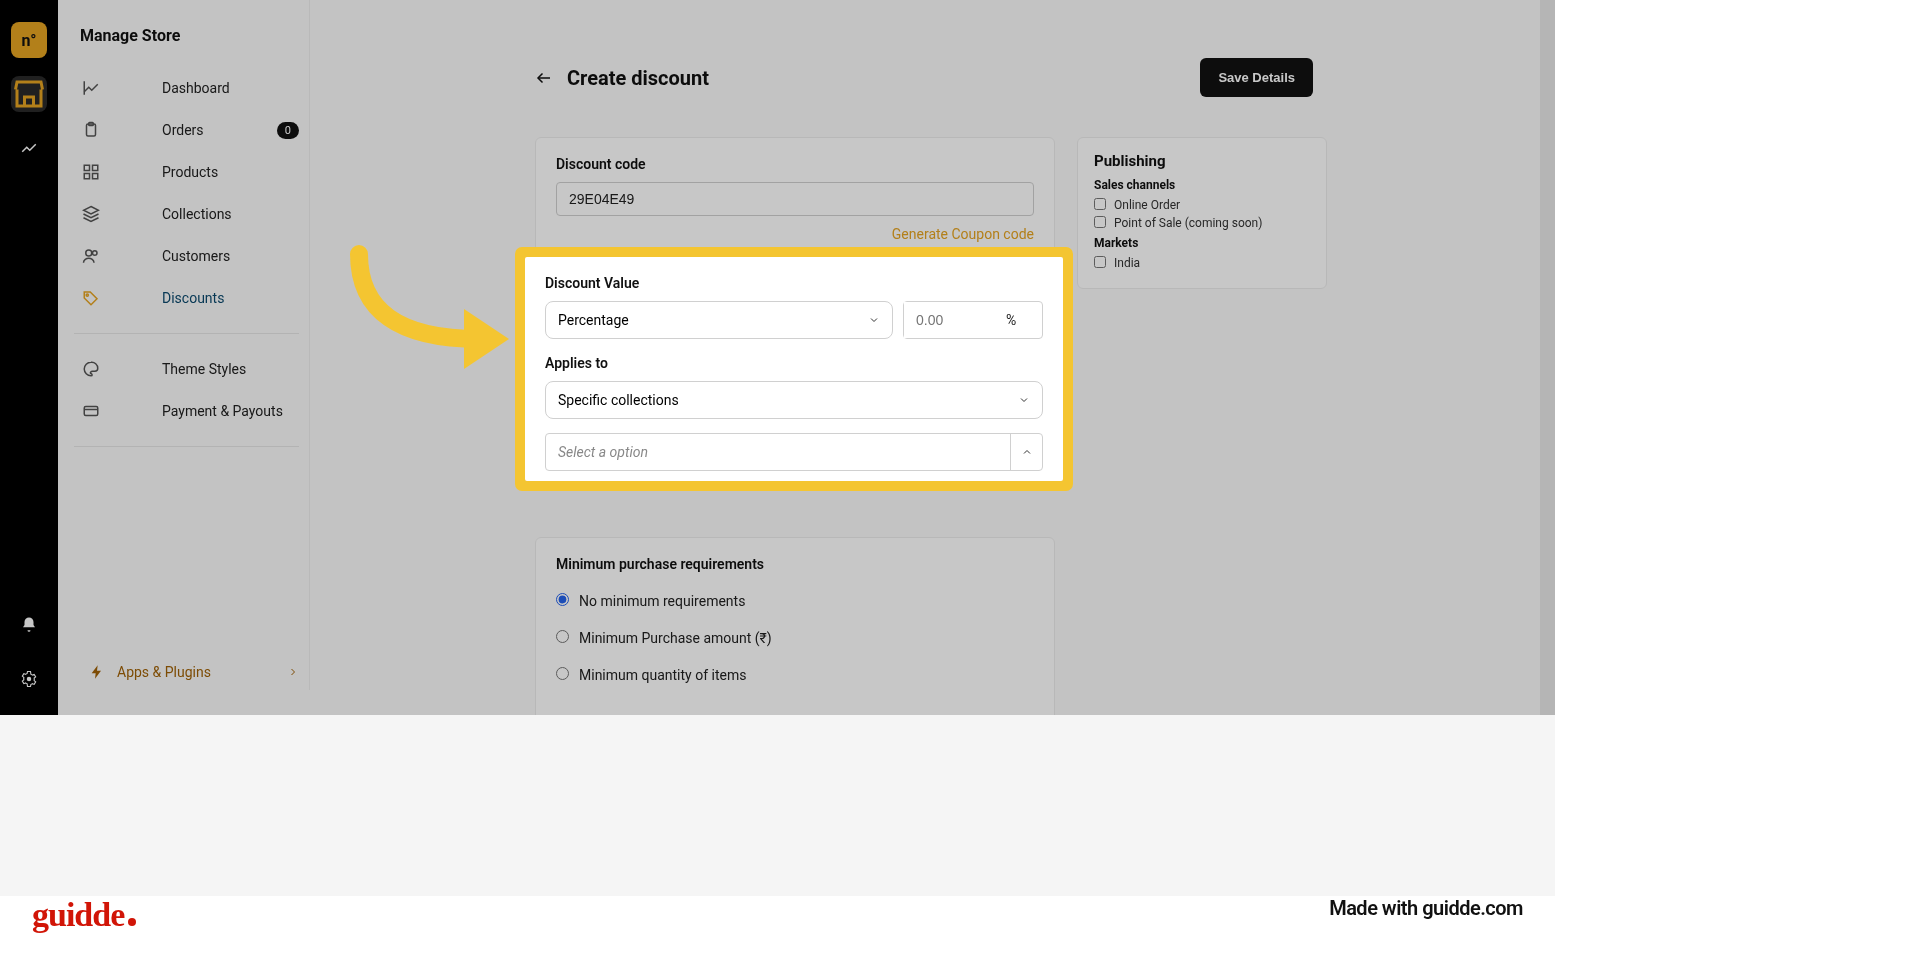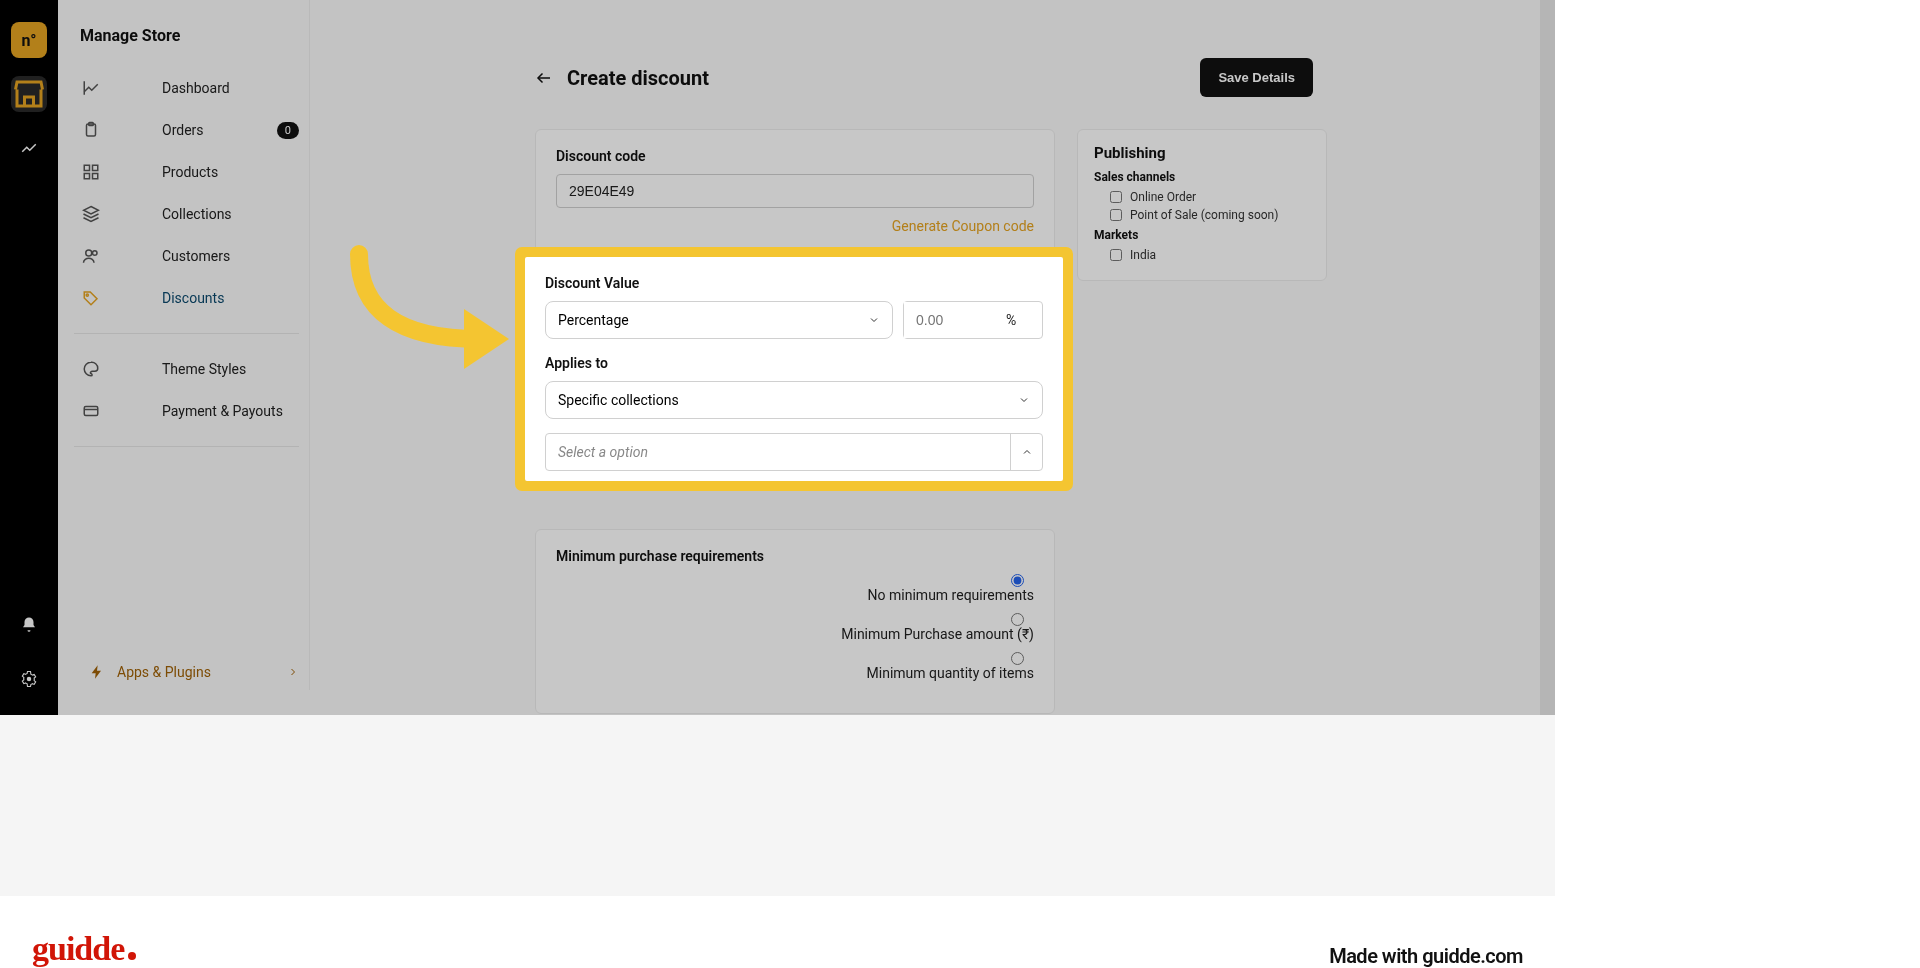--- a/index.html
+++ b/index.html
@@ -20,21 +20,21 @@
   .nav li { display:flex; align-items:center; padding:10px 0; font-size:14px; color:#222; cursor:pointer;gap:48px; }
   .nav li .ic { width:22px; height:22px; margin-right:12px; display:flex; align-items:center; justify-content:center; color:#555; }
   .nav li.active { color:#0c4a6e; }
   .nav li.active .ic { color:#e6a422; }
   .badge { margin-left:auto; background:#111; color:#fff; border-radius:10px; font-size:11px; padding:2px 8px; }
   .nav-sep { height:1px; background:#e6e6e6; margin:14px 0 14px -6px; }
   .bottom-row { position:absolute; bottom:10px; left:31px; right:10px; display:flex; align-items:center; font-size:14px; color:#a16207; }
   .bottom-row .chev { margin-left:auto; }
 
   .main { flex:1; overflow:auto; padding:58px 40px 0 225px; position:relative; }
-  .page-head { display:flex; align-items:center; margin-bottom:32px; }
+  .page-head { display:flex; align-items:center; margin-bottom:40px; }
   .back { margin-right:14px; display:flex; align-items:center; }
   .page-title { font-size:20px; font-weight:700; color:#111; }
   .save-btn { margin-left:auto; background:#111; color:#fff; border:none; border-radius:6px; padding:12px 18px; font-size:13px; font-weight:600; cursor:pointer; margin-right:12px; }
 
   .cols { display:flex; gap:22px; }
   .left { width:520px; }
   .right { width:250px; }
 
   .card { background:#fff; border:1px solid #ececec; border-radius:6px; padding:18px 20px 22px; margin-bottom:24px; }
   .label { font-size:14px; font-weight:600; color:#111; margin-bottom:10px; display:block; }
@@ -44,38 +44,38 @@
   .row2 { display:flex; gap:10px; margin-bottom:16px; }
   .select { flex:1; border:1px solid #d0d0d0; border-radius:8px; padding:10px 12px; font-size:14px; display:flex; align-items:center; justify-content:space-between; cursor:pointer; background:#fff; }
   .pct-box { width:140px; border:1px solid #d0d0d0; border-radius:4px; display:flex; align-items:center; background:#fff; }
   .pct-box input { border:none; padding:10px 6px 10px 12px; font-size:14px; width:90px; outline:none; color:#888; }
   .pct-box span { padding:0 12px; color:#222; font-size:14px; }
   .full-select { width:100%; margin-bottom:14px; }
   .combo { display:flex; border:1px solid #d0d0d0; border-radius:4px; overflow:hidden; background:#fff;font-style:italic; }
   .combo .txt { flex:1; padding:10px 12px; font-size:14px; color:#888; }
   .combo .dd { width:32px; border-left:1px solid #d0d0d0; display:flex; align-items:center; justify-content:center; }
 
-  .radio-row { display:flex; align-items:flex-end; margin:10px 0; font-size:14px; color:#222;flex-direction:column; }
+  .radio-row { display:flex; align-items:flex-start; margin:21px 0; font-size:14px; color:#222; }
   .radio-row input { margin-right:10px; accent-color:#2563eb;}
 
   .pub-title { font-size:15px; font-weight:700; margin-bottom:8px; color:#111; }
   .sub { font-size:12px; font-weight:700; color:#111; margin:6px 0; }
-  .chk { display:flex; align-items:center; font-size:12px; color:#333; margin:4px 16px; }
+  .chk { display:flex; font-size:12px; color:#333; margin:4px 0; }
   .chk input { margin-right:8px; width:12px; height:12px; }
 
   
   .dim { position:absolute; inset:0; background:rgba(0,0,0,0.22); z-index:5; pointer-events:none; }
   .app-wrap { position:relative; width:1555px; height:715px; }
   .arrow { position:absolute; top:244px; left:344px; z-index:6; pointer-events:none; }
 
   
   .cutout { position:absolute; top:257px; left:525px; width:538px; height:224px; background:#fff; z-index:6; border-radius:2px; box-shadow:0 0 0 10px #f4c531; padding:18px 20px 22px; }
 
   
-  .footer { position:absolute; left:0; bottom:0; width:1555px; height:72px; background:#fff; display:flex; align-items:flex-end; padding:0 32px; }
+  .footer { position:absolute; left:0; bottom:0; width:1555px; height:72px; background:#fff; display:flex; align-items:flex-start; padding:0 32px; }
   .guidde-logo { font-family: Georgia, serif; font-size:34px; font-weight:700; color:#d11507; letter-spacing:-1px; }
   .guidde-logo .dot::after { content:""; display:inline-block; width:8px; height:8px; background:#d11507; border-radius:50%; margin-left:4px; vertical-align:baseline; }
   .made { margin-left:auto; font-size:20px; font-weight:600; color:#111; letter-spacing:-0.5px; }
 
   
   .gutter { position:absolute; top:0; left:1555px; width:365px; height:968px; background:#fff; }
   .scrollbar-hint { position:absolute; top:0; left:1540px; width:15px; height:715px; background:#e8e8e8; }
 
   svg { display:block; }
   .chev-svg { width:12px; height:12px; }

